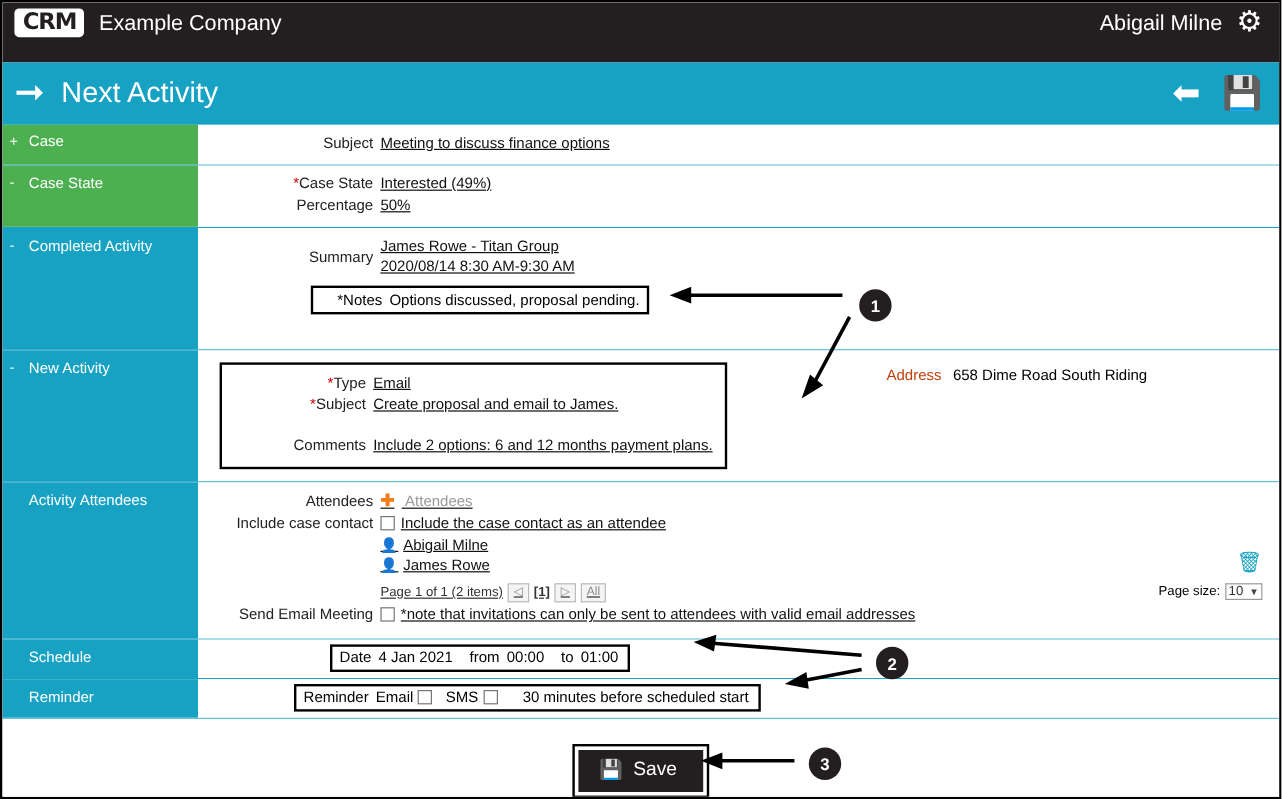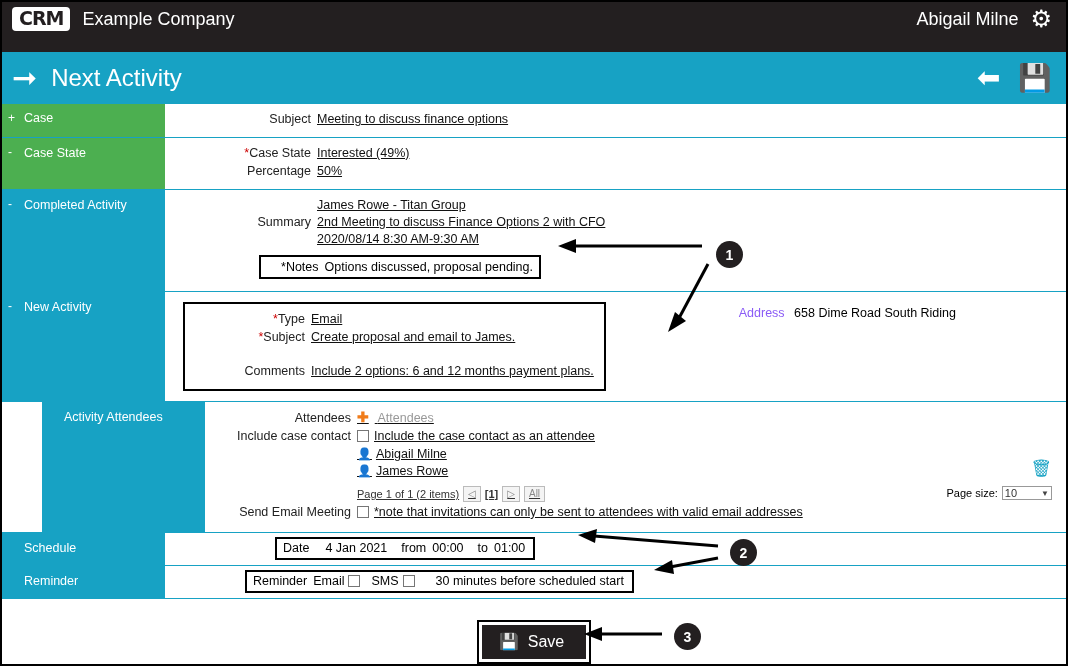--- a/index.html
+++ b/index.html
@@ -133,21 +133,21 @@
   .hl-rem { margin: 1px 0 1px 70px; padding: 2px 8px 3px 6px; }
 
   .inline-row { display: flex; align-items: center; font-size: 12.5px; }
 
   .addr {
     position: absolute;
     right: 110px;
     top: 14px;
     font-size: 12.5px;
   }
-  .addr .al { color: #8b5cf6; margin-right: 6px; }
+  .addr .al { color: #c2410c; margin-right: 6px; }
 
   .plus-icon {
     color: #f07c1a;
     font-size: 14px;
     font-weight: bold;
     margin-right: 6px;
   }
   .chk {
     width: 12px; height: 12px;
     border: 1px solid #767676;
@@ -192,21 +192,21 @@
     align-items: center;
     gap: 4px;
   }
   .psel {
     border: 1px solid #999;
     background: #fff;
     font-size: 11px;
     padding: 0 2px;
     display: inline-flex;
     align-items: center;
-    gap: 24px;
+    gap: 5px;
   }
   .psel .cv { color: #333; }
   .psel .chev { font-size: 8px; color: #444; }
 
   .sidelabel.short { padding-top: 7px; }
 
   
   .savebar {
     height: 86px;
     display: flex;
@@ -312,21 +312,20 @@
     <div class="row">
       <div class="sidelabel sl-teal" style="min-height:101px;">
         <span class="tw">-</span>
         <span class="txt">Completed Activity</span>
       </div>
       <div class="panel">
         <div class="fieldrow">
           <div class="flabel">Summary</div>
           <div class="fvalue">
             <div>James Rowe - Titan Group</div>
-            <div>2nd Meeting to discuss Finance Options 2 with CFO</div>
             <div>2020/08/14 8:30 AM-9:30 AM</div>
           </div>
         </div>
         <div class="hl hl-notes">
           <span class="inline-row">
             <span style="text-align:right;margin-right:6px;"><span class="req">*</span><span>Notes</span></span>
             <span>Options discussed, proposal pending.</span>
           </span>
         </div>
       </div>
@@ -353,21 +352,21 @@
           </div>
         </div>
         <div class="addr">
           <span class="al">Address</span>
           <span>658 Dime Road South Riding</span>
         </div>
       </div>
     </div>
 
     <div class="row">
-      <div class="sidelabel sl-teal" style="min-height:130px;margin-left:40px;">
+      <div class="sidelabel sl-teal" style="min-height:130px;">
         <span class="txt" style="margin-left:14px;">Activity Attendees</span>
       </div>
       <div class="panel">
         <div class="fieldrow">
           <div class="flabel">Attendees</div>
           <div class="fvalue">
             <span class="plus-icon">✚</span>
             <span class="muted">Attendees</span>
           </div>
         </div>
@@ -408,21 +407,21 @@
       </div>
     </div>
 
     <div class="row">
       <div class="sidelabel sl-teal" style="min-height:32px;">
         <span class="txt">Schedule</span>
       </div>
       <div class="panel" style="padding-top:3px;padding-bottom:3px;">
         <div class="hl hl-sched">
           <span class="inline-row">
-            <span style="margin-right:16px;">Date</span>
+            <span style="margin-right:6px;">Date</span>
             <span style="margin-right:14px;">4 Jan 2021</span>
             <span style="margin-right:6px;">from</span>
             <span style="margin-right:14px;">00:00</span>
             <span style="margin-right:6px;">to</span>
             <span>01:00</span>
           </span>
         </div>
       </div>
     </div>
 

